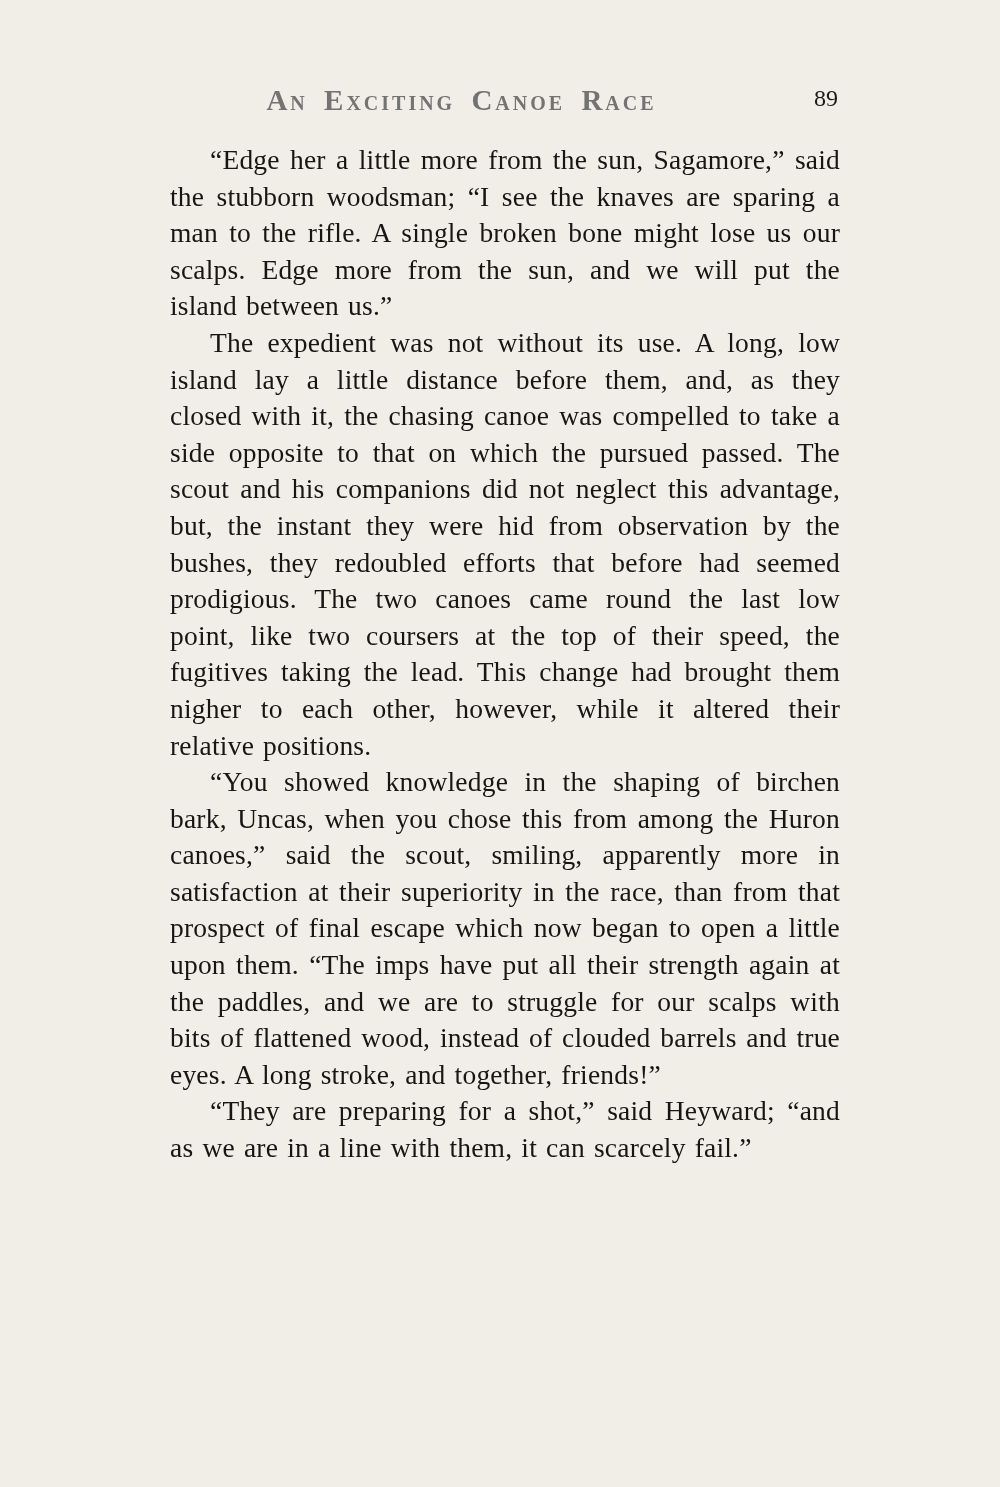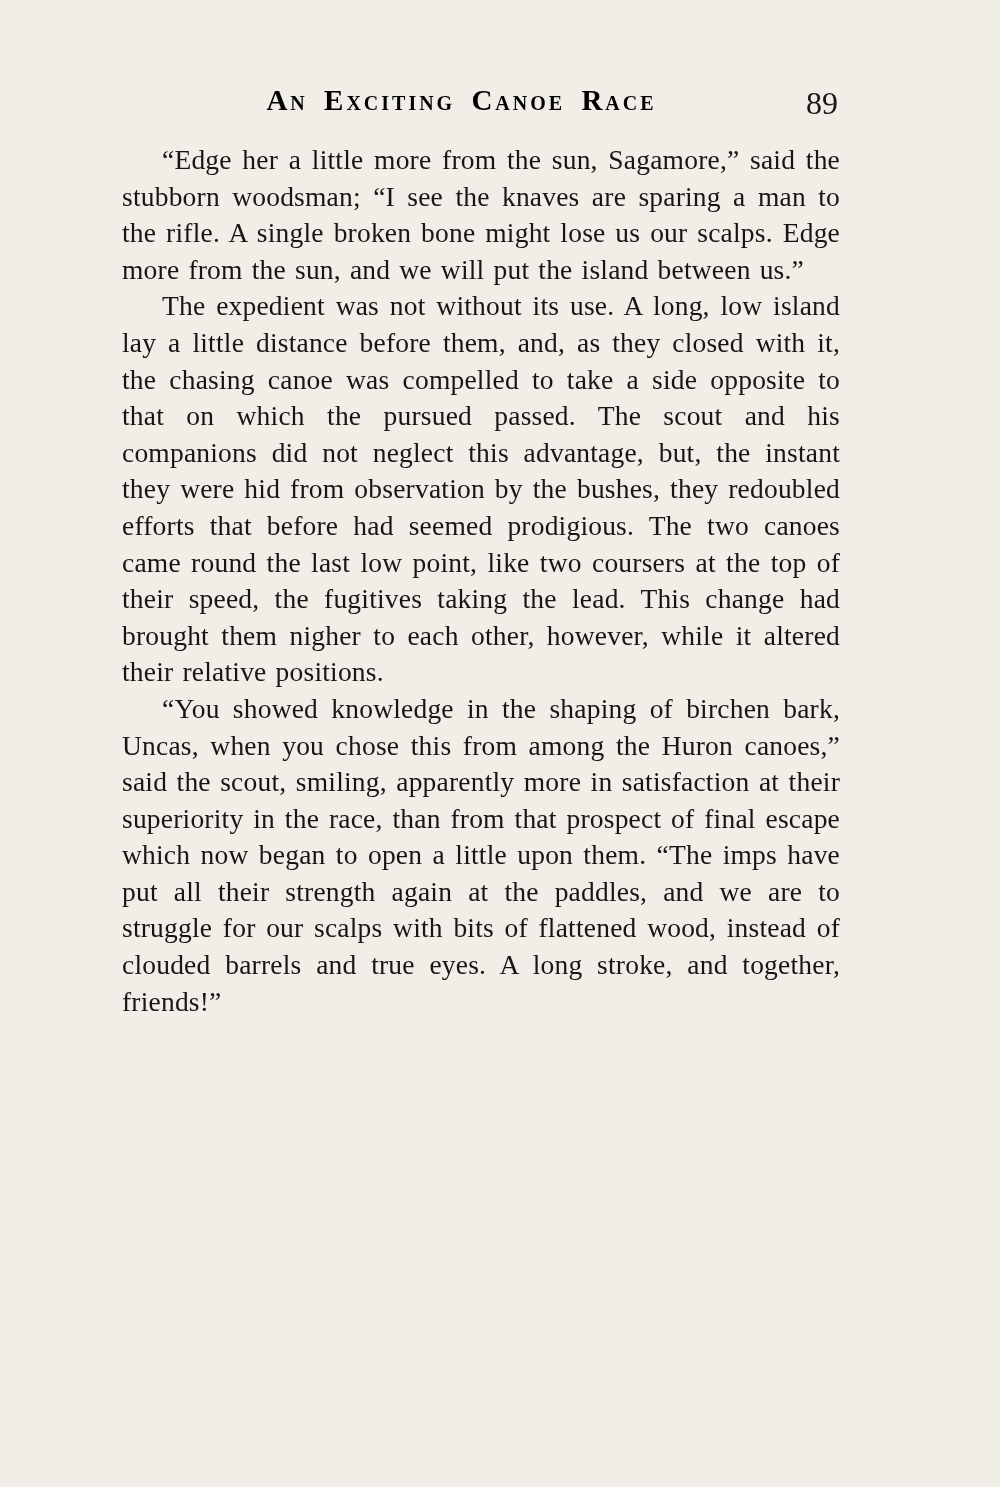--- a/index.html
+++ b/index.html
@@ -30,50 +30,52 @@
     position: absolute;
     left: 50%;
     transform: translateX(-55%);
     top: 0;
     font-variant: small-caps;
     letter-spacing: 3px;
     word-spacing: 6px;
     font-size: 29px;
     font-weight: 600;
     white-space: nowrap;
-    color: #000000;
+    color: #737373;
   }
   .page-number {
     position: absolute;
     right: 2px;
     top: 1px;
-    font-size: 32px;
+    font-size: 24px;
     color: #1c1a17;
   }
   .body-text p {
     margin: 0;
     font-size: 27.5px;
     line-height: 36.6px;
     text-align: justify;
     letter-spacing: 0.2px;
     word-spacing: 2px;
   }
   .body-text p.indent {
     text-indent: 40px;
+    margin-left: 48px;
   }
 </style>
 </head>
 <body>
 
 <div class="page-inner">
 
   <div class="running-header">
     <div class="chapter-title">An Exciting Canoe Race</div>
     <div class="page-number">89</div>
   </div>
 
   <div class="body-text">
     <p class="indent">“Edge her a little more from the sun, Sagamore,” said the stubborn woodsman; “I see the knaves are sparing a man to the rifle.  A single broken bone might lose us our scalps.  Edge more from the sun, and we will put the island between us.”</p>
     <p class="indent">The expedient was not without its use.  A long, low island lay a little distance before them, and, as they closed with it, the chasing canoe was compelled to take a side opposite to that on which the pursued passed.  The scout and his companions did not neglect this advantage, but, the instant they were hid from observation by the bushes, they redoubled efforts that before had seemed prodigious.  The two canoes came round the last low point, like two coursers at the top of their speed, the fugitives taking the lead.  This change had brought them nigher to each other, however, while it altered their relative positions.</p>
     <p class="indent">“You showed knowledge in the shaping of birchen bark, Uncas, when you chose this from among the Huron canoes,” said the scout, smiling, apparently more in satisfaction at their superiority in the race, than from that prospect of final escape which now began to open a little upon them.  “The imps have put all their strength again at the paddles, and we are to struggle for our scalps with bits of flattened wood, instead of clouded barrels and true eyes.  A long stroke, and together, friends!”</p>
+    <p class="indent">“They are preparing for a shot,” said Heyward; “and as we are in a line with them, it can scarcely fail.”</p>
   </div>
 
 </div>
 
 </body></html>

